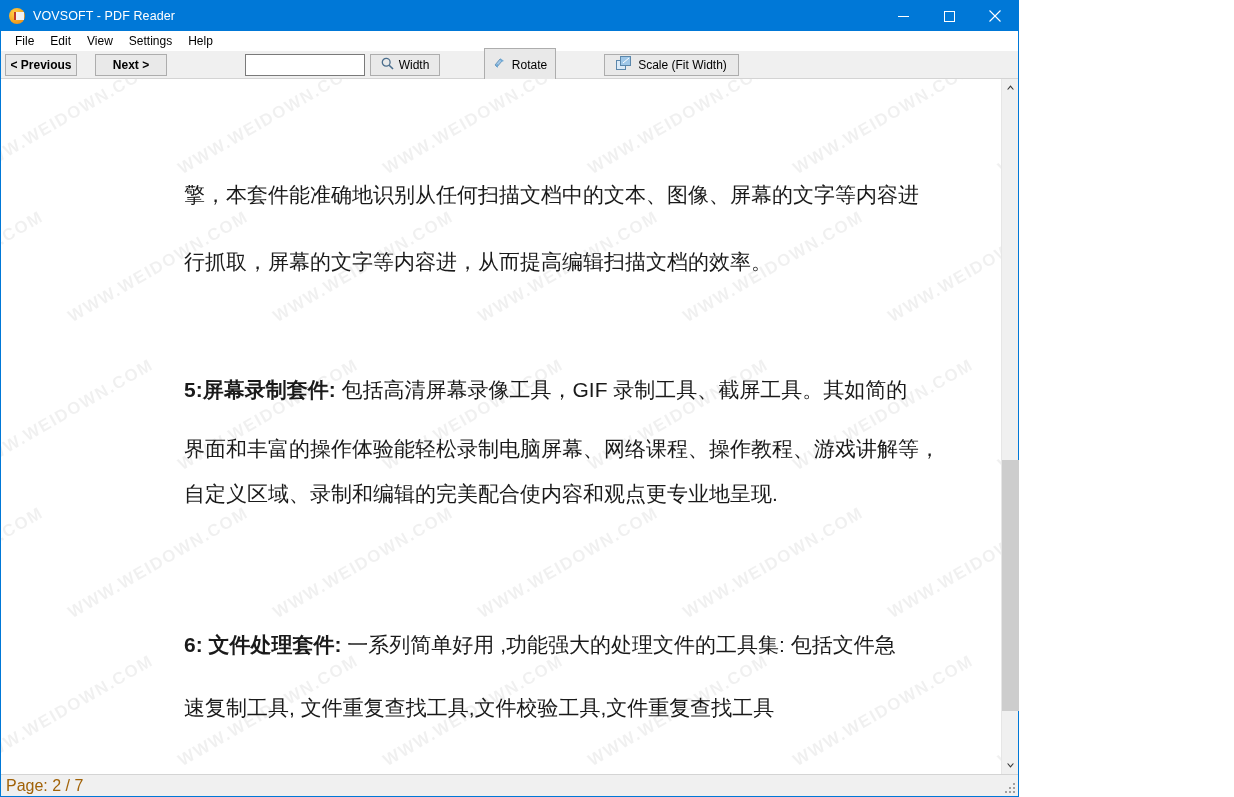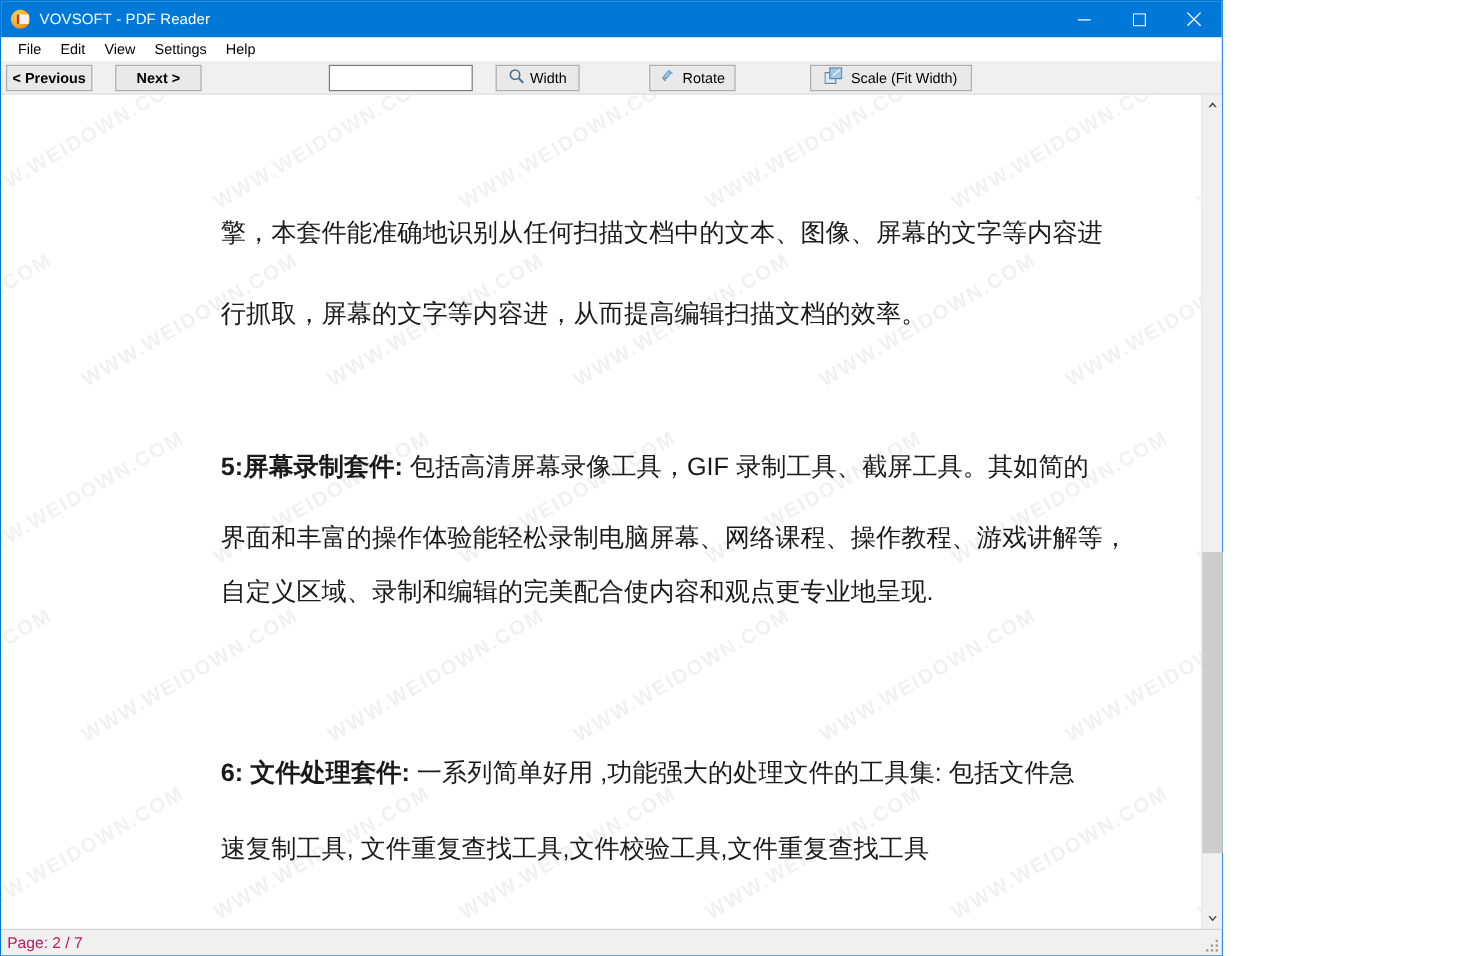--- a/index.html
+++ b/index.html
@@ -76,50 +76,50 @@
   }
 
   
   .toolbar {
     flex: 0 0 28px;
     height: 28px;
     background: #f0f0f0;
     border-bottom: 1px solid #d4d4d4;
     display: flex; align-items: center;
     padding-left: 4px;
-    gap: 16px;
+    gap: 2px;
   }
   .tb-btn {
     height: 22px;
     background: #e9e9e9;
     border: 1px solid #adadad;
     display: flex; align-items: center; justify-content: center;
     font-size: 12px; color: #000;
     padding: 0 10px;
     white-space: nowrap;
   }
   .tb-btn.bold { font-weight: bold; }
   .tb-prev { width: 72px; padding: 0; }
-  .tb-next { width: 72px; padding: 0; margin-left: 3px; }
+  .tb-next { width: 72px; padding: 0; margin-left: 16px; }
   .tb-gap-lg { width: 74px; }
   .search-input {
     width: 120px; height: 22px;
     background: #ffffff;
     border: 1px solid #7a7a7a;
     font-size: 12px;
     padding: 0 3px;
     outline: none;
     font-family: "Liberation Sans", sans-serif;
   }
   .tb-search {
     width: 70px; padding: 0;
     gap: 5px;
     margin-left: 3px;
   }
-  .tb-rotate { width: 72px; padding: 4px; gap: 5px; margin-left: 42px;}
+  .tb-rotate { width: 72px; padding: 16px; gap: 5px; margin-left: 42px;}
   .tb-scale  { width: 135px; padding: 0; gap: 7px; margin-left: 46px;}
   .ic { display: inline-block; flex: 0 0 auto; }
 
   
   .viewport {
     flex: 1 1 auto;
     display: flex;
     min-height: 0;
     background: #ffffff;
     position: relative;
@@ -187,21 +187,21 @@
     background: #cdcdcd;
   }
 
   
   .statusbar {
     flex: 0 0 22px;
     height: 22px;
     background: #f0f0f0;
     border-top: 1px solid #d4d4d4;
     display: flex; align-items: center;
-    font-size: 13px; color: #be185d;
+    font-size: 16px; color: #a16207;
     padding-left: 5px;
     position: relative;
   }
   .grip {
     position: absolute; right: 3px; bottom: 3px;
     width: 12px; height: 12px;
   }
   .grip i {
     position: absolute; width: 2px; height: 2px; background: #a0a0a0;
   }

